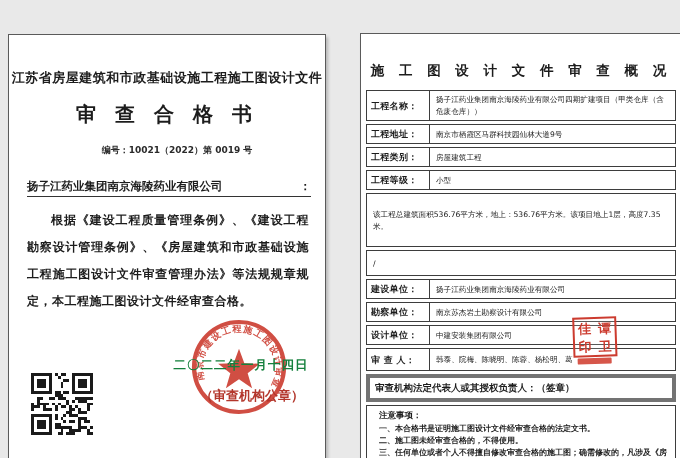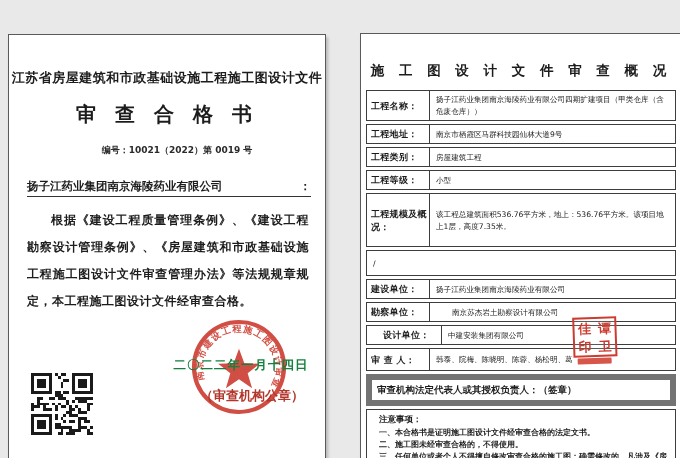--- a/index.html
+++ b/index.html
@@ -31,21 +31,21 @@
              color:#b3362b; z-index:3; }
 
   
   .rp-title { position:absolute; top:28px; left:0; right:0; text-align:center; font-size:13.5px; font-weight:700; letter-spacing:5px; }
   .rp-table { position:absolute; top:56px; left:5px; right:5px; bottom:5px; display:flex; flex-direction:column; }
   .t-row { display:flex; border:1px solid #3d3d3d; margin-bottom:3px; flex:0 0 auto; }
   .t-label { flex:0 0 63px; border-right:1px solid #3d3d3d; font-size:9px; font-weight:700; padding:3px 2px 2px 4px;
              display:flex; align-items:center; letter-spacing:.3px; }
   .t-value { flex:1; font-size:7.6px; font-weight:400; padding:3px 4px 2px 6px; display:flex; align-items:center;
              line-height:1.6; color:#222; }
-  .t-sign-row { border:6px solid #737373; margin-bottom:3px; font-size:9.5px; font-weight:700; padding:4px 4px 3px 5px;
+  .t-sign-row { border:4px solid #737373; margin-bottom:3px; font-size:9.5px; font-weight:700; padding:4px 4px 3px 5px;
                 flex:0 0 auto; min-height:20px; }
   .t-notes { border:1px solid #3d3d3d; flex:1 1 auto; padding:4px 6px 3px 12px; overflow:hidden; }
   .notes-title { font-size:8.5px; font-weight:700; margin-bottom:1px; }
   .note-item { font-size:8px; font-weight:600; line-height:1.5; padding-left:2em; text-indent:-2em; color:#1e1e1e; }
 
   .stamp { position:absolute; left:212px; top:283px; width:46px; height:50px; z-index:4; transform:rotate(-2deg); color:#cc3b2f; }
   .stamp .box { width:44px; height:40px; border:2.5px solid #cc3b2f; display:grid; grid-template-columns:1fr 1fr;
                 grid-template-rows:1fr 1fr; background:rgba(255,255,255,.15); }
   .stamp .box span { display:flex; align-items:center; justify-content:center; font-size:13px; font-weight:700; line-height:1; }
   .stamp .plate { margin-top:1px; margin-left:4px; width:34px; height:6px; background:#d6564a; border-radius:1px; }
@@ -215,31 +215,30 @@
           </div><div class="t-row" style="min-height: 19px; justify-content: space-between;">
             <div class="t-label">工程地址：</div>
             <div class="t-value">南京市栖霞区马群科技园仙林大道9号</div>
           </div><div class="t-row" style="min-height: 19px;">
             <div class="t-label">工程类别：</div>
             <div class="t-value">房屋建筑工程</div>
           </div><div class="t-row" style="min-height: 19px;">
             <div class="t-label">工程等级：</div>
             <div class="t-value">小型</div>
           </div><div class="t-row" style="min-height: 54px;">
-            <div class="t-label">工程规模及概况：</div>
             <div class="t-value">该工程总建筑面积536.76平方米，地上：536.76平方米。该项目地上1层，高度7.35米。</div>
           </div><div class="t-row" style="min-height: 26px;">
             <div class="t-value">/</div>
           </div><div class="t-row" style="min-height: 19px;">
             <div class="t-label">建设单位：</div>
             <div class="t-value">扬子江药业集团南京海陵药业有限公司</div>
-          </div><div class="t-row" style="min-height: 19px; gap: 16px;">
+          </div><div class="t-row" style="min-height: 19px;">
             <div class="t-label">勘察单位：</div>
             <div class="t-value">南京苏杰岩土勘察设计有限公司</div>
-          </div><div class="t-row" style="min-height: 19px; padding-left: 12px;">
+          </div><div class="t-row" style="min-height: 19px;">
             <div class="t-label">设计单位：</div>
             <div class="t-value">中建安装集团有限公司</div>
           </div><div class="t-row" style="min-height: 23px;">
             <div class="t-label">审 查 人：</div>
             <div class="t-value">韩泰、院梅、陈晓明、陈蓉、杨松明、葛</div>
           </div></div>
       <div class="t-sign-row">审查机构法定代表人或其授权负责人：（签章）</div>
       <div class="t-notes">
         <div class="notes-title">注意事项：</div>
         <div id="notes-host">

